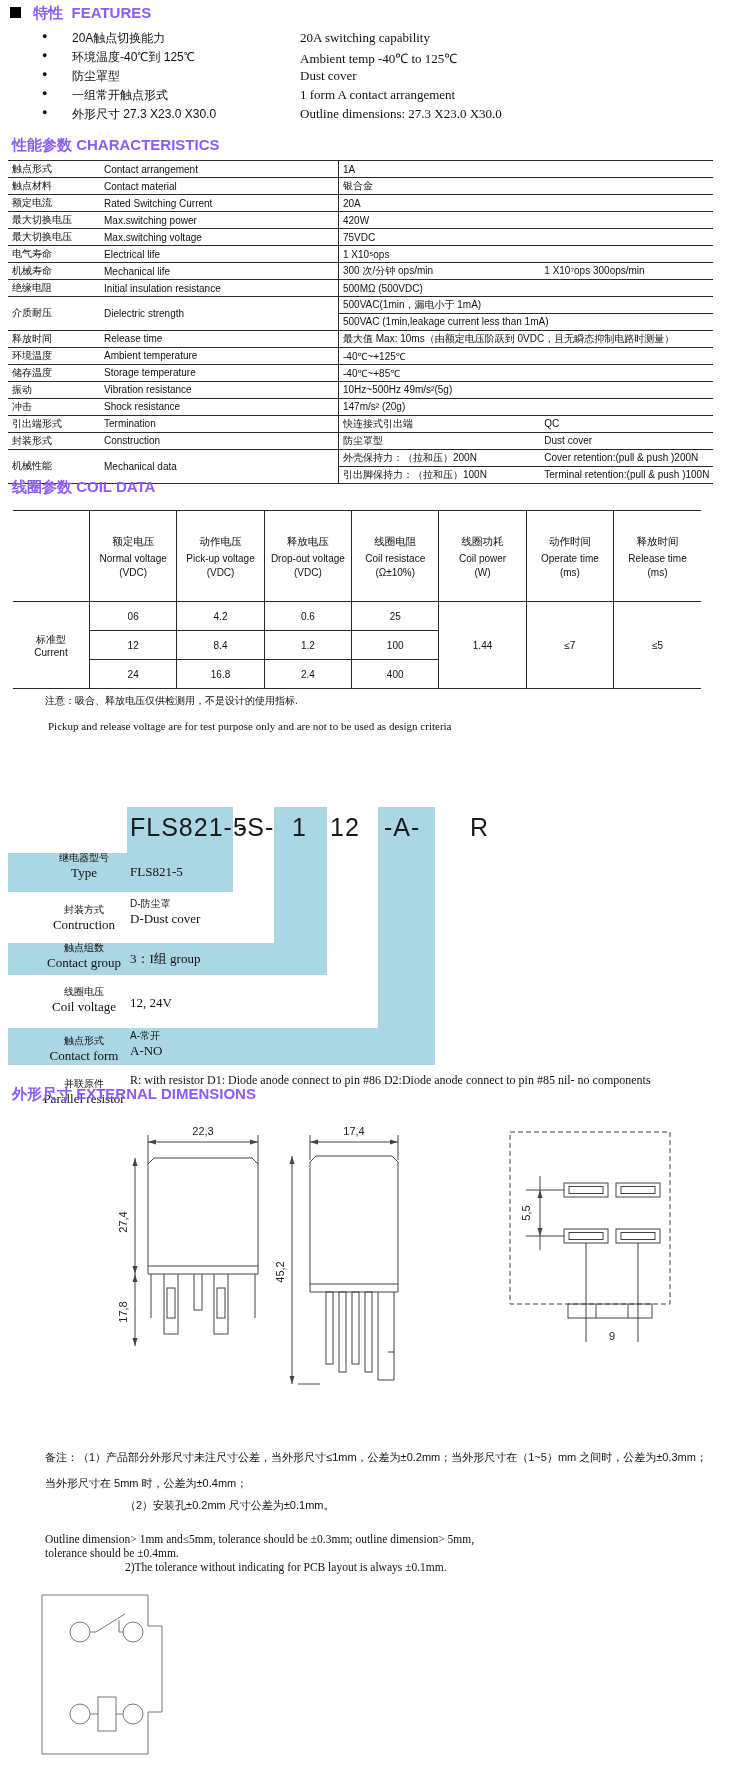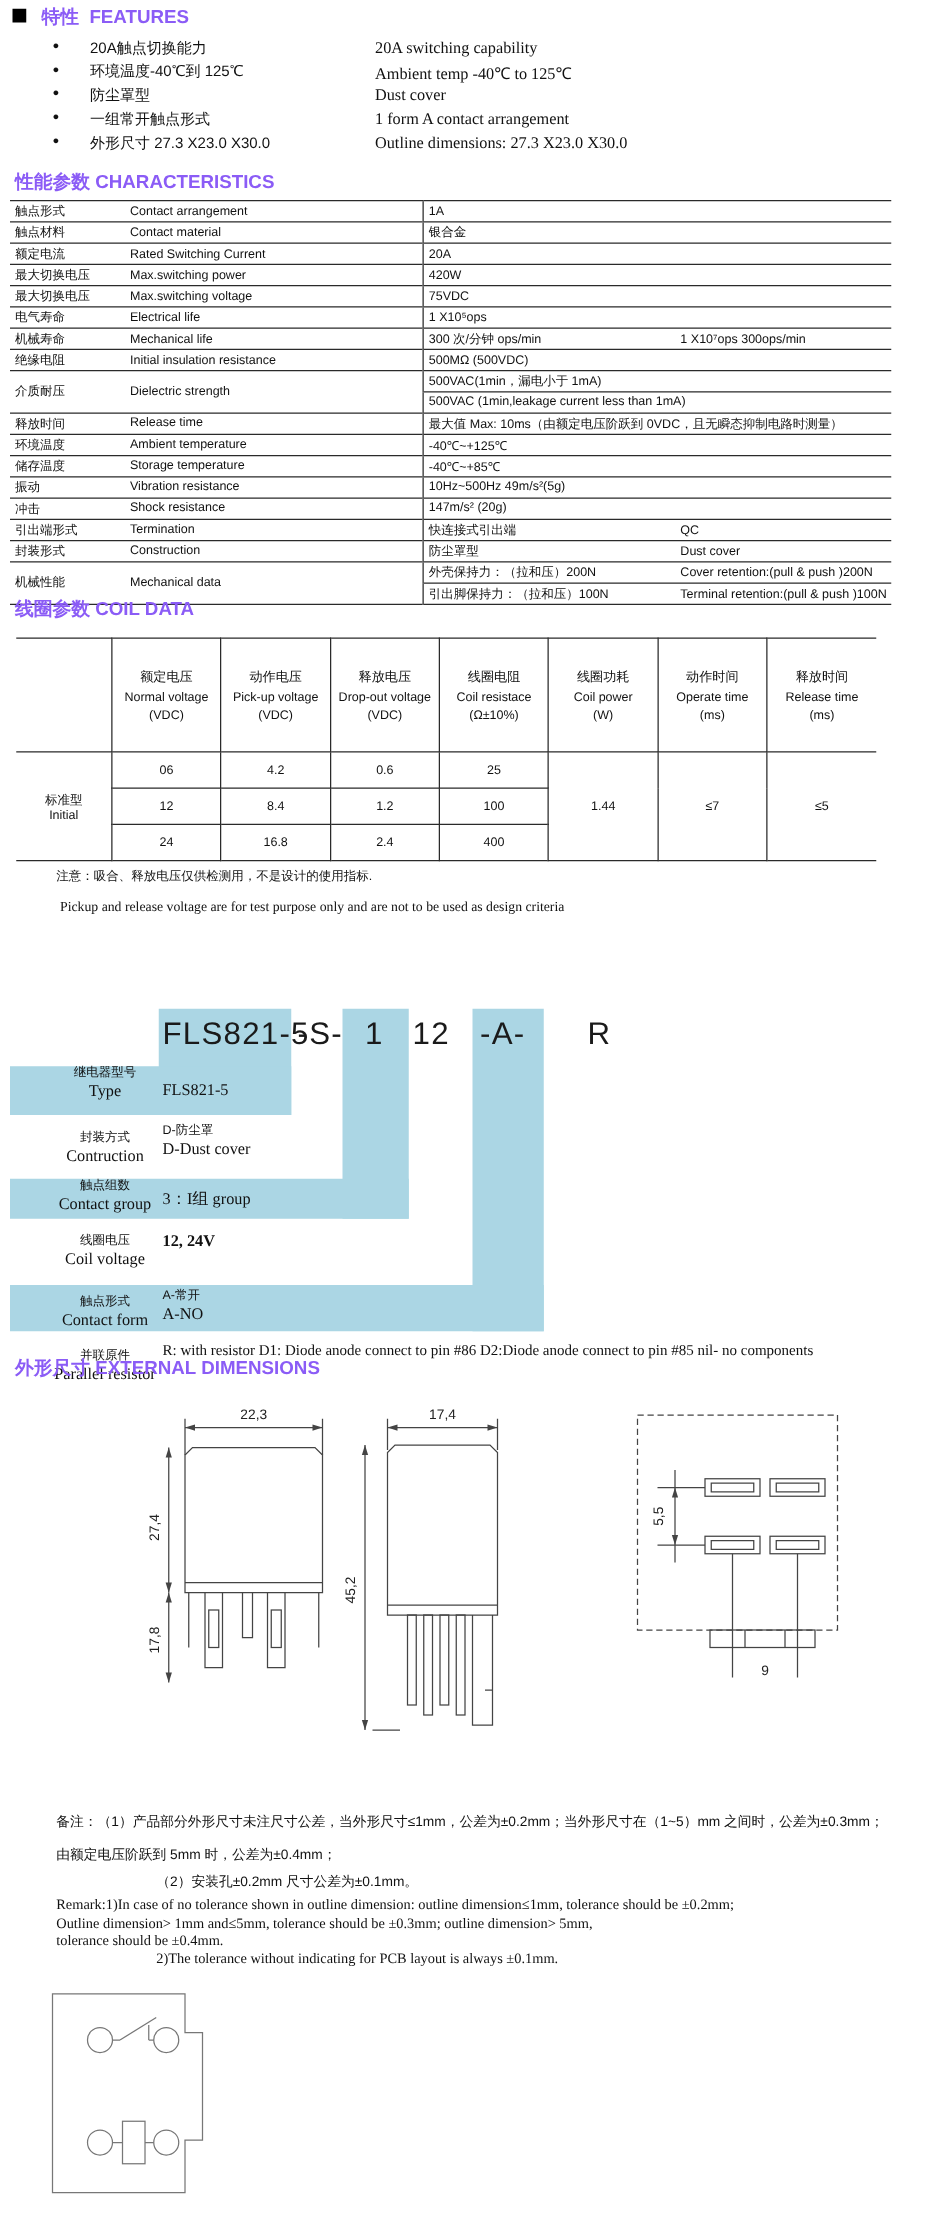--- a/index.html
+++ b/index.html
@@ -238,21 +238,21 @@
             <div class="hcn">释放时间</div>
             <div class="hen">Release time</div>
             <div class="hunit">(ms)</div>
           </th>
         </tr>
       </thead>
     <tbody>
         <tr>
           <td rowspan="3">
             <div>标准型</div>
-            <div>Initial</div>
+            <div>Current</div>
           </td>
           <td>06</td>
           <td>4.2</td>
           <td>0.6</td>
           <td>25</td>
           <td rowspan="3">1.44</td>
           <td rowspan="3">≤7</td>
           <td rowspan="3">≤5</td>
         </tr>
         <tr>
@@ -315,21 +315,21 @@
         </div>
       <div class="ovals" style="top:9px;">
           <div class="vserif">3：I组 group</div>
         </div>
     </div>
     <div class="orow" style="top:190px;">
       <div class="olabel">
           <div class="lcn">线圈电压</div>
           <div class="len">Coil voltage</div>
         </div>
-      <div class="ovals" style="top:0;font-weight:bold;">
+      <div class="ovals" style="top:10px;">
           <div class="vserif">12, 24V</div>
         </div>
     </div>
     <div class="orow" style="top:233px;">
       <div class="olabel" style="top:6px;">
           <div class="lcn">触点形式</div>
           <div class="len">Contact form</div>
         </div>
       <div class="ovals" style="top:1px;">
           <div class="vcn">A-常开</div>
@@ -417,23 +417,22 @@
     <text transform="rotate(-90 62 95)" x="62" y="95" text-anchor="middle">5,5</text>
     <rect x="100" y="186" width="84" height="14"></rect>
     <line x1="128" y1="186" x2="128" y2="200"></line>
       <line x1="160" y1="186" x2="160" y2="200"></line>
     <line x1="118" y1="125" x2="118" y2="224"></line>
       <line x1="170" y1="125" x2="170" y2="224"></line>
     <text x="144" y="222" text-anchor="middle">9</text>
   </svg>
 
   <div class="rline rcn" style="left:45px;top:1450px;">备注：（1）产品部分外形尺寸未注尺寸公差，当外形尺寸≤1mm，公差为±0.2mm；当外形尺寸在（1~5）mm 之间时，公差为±0.3mm；</div>
-  <div class="rline rcn" style="left:45px;top:1476px;">由额定电压阶跃到 5mm 时，公差为±0.4mm；</div>
+  <div class="rline rcn" style="left:45px;top:1476px;">当外形尺寸在 5mm 时，公差为±0.4mm；</div>
   <div class="rline rcn" style="left:125px;top:1498px;">（2）安装孔±0.2mm 尺寸公差为±0.1mm。</div>
-  <div class="rline ren" style="left:45px;top:1518px;">Remark:1)In case of no tolerance shown in outline dimension: outline dimension≤1mm, tolerance should be ±0.2mm;</div>
   <div class="rline ren" style="left:45px;top:1533px;">Outline dimension&gt; 1mm and≤5mm, tolerance should be ±0.3mm; outline dimension&gt; 5mm,</div>
   <div class="rline ren" style="left:45px;top:1547px;">tolerance should be ±0.4mm.</div>
   <div class="rline ren" style="left:125px;top:1561px;">2)The tolerance without indicating for PCB layout is always ±0.1mm.</div>
 
   <svg class="circuit" style="position:absolute;left:30px;top:1592px;" width="150" height="178">
     <path d="M12,3 H118 V34 H132 V120 H118 V162 H12 Z"></path>
     <circle cx="50" cy="40" r="10"></circle>
     <circle cx="103" cy="40" r="10"></circle>
     <line x1="60" y1="40" x2="66" y2="40"></line>
     <line x1="66" y1="40" x2="95" y2="22"></line>

